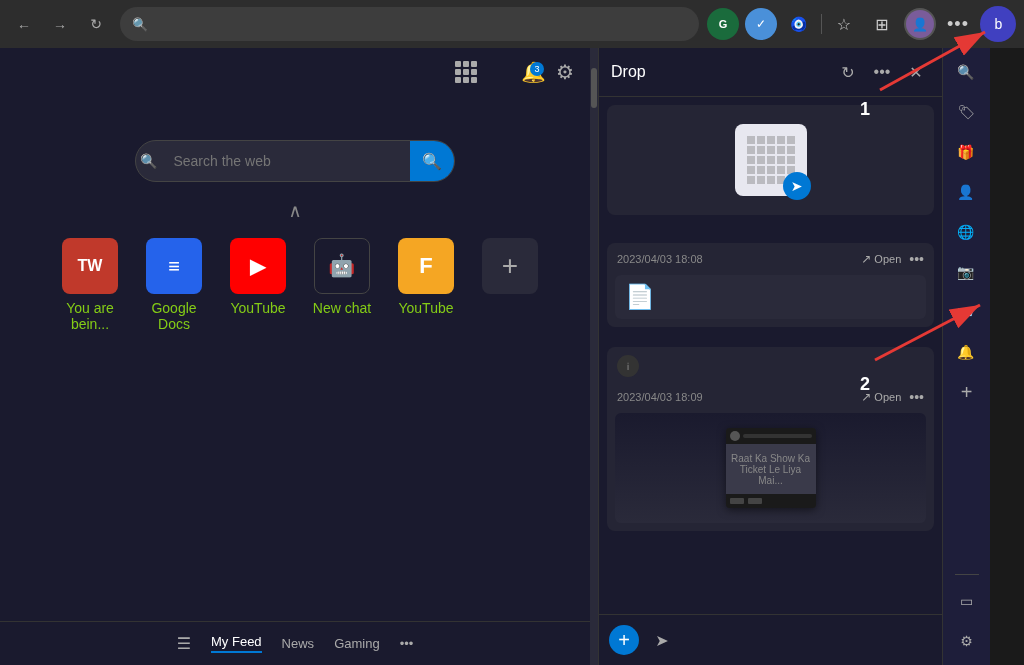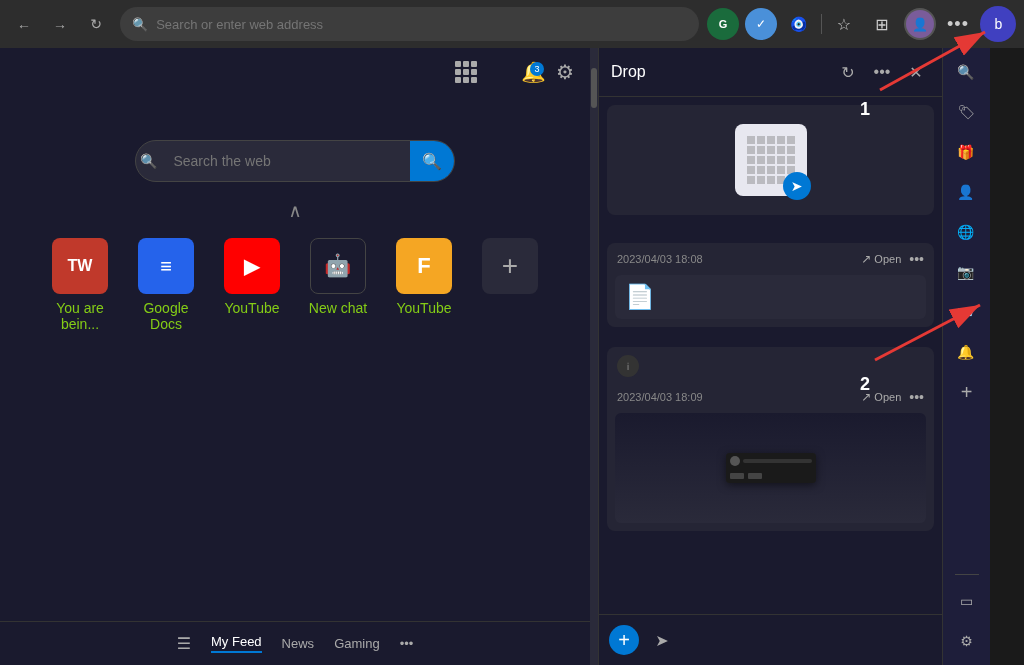--- a/index.html
+++ b/index.html
@@ -104,21 +104,21 @@
     }
 
     
     .chevron-area {
       display: flex; justify-content: center; margin-top: 18px;
     }
     .chevron { color: #888; font-size: 18px; cursor: pointer; }
 
     
     .shortcuts-grid {
-      display: flex; flex-wrap: wrap; justify-content: space-between; gap: 4px;
+      display: flex; flex-wrap: wrap; justify-content: flex-end; gap: 4px;
       padding: 0 40px; margin-top: 16px;
     }
     .shortcut-item {
       display: flex; flex-direction: column; align-items: center; gap: 6px;
       cursor: pointer; width: 80px;
     }
     .shortcut-icon {
       width: 56px; height: 56px; border-radius: 8px; display: flex; align-items: center; justify-content: center;
       font-size: 22px; font-weight: bold;
     }
@@ -236,21 +236,20 @@
 <body>
 
 <div class="browser-chrome">
   <div class="nav-buttons">
     <button class="nav-btn">←</button>
     <button class="nav-btn">→</button>
     <button class="nav-btn">↻</button>
   </div>
   <div class="address-bar">
     <span style="color:#aaa;font-size:13px;">🔍</span>
-    <input type="text" placeholder="Search or enter web address" style="">
   </div>
   <div class="toolbar-icons">
     <div class="toolbar-icon" style="background:#1a6b3c;color:white;border-radius:50%;font-size:11px;font-weight:bold;">G</div>
     <div class="toolbar-icon" style="background:#4a90d9;color:white;border-radius:50%;font-size:12px;">✓</div>
     <div class="toolbar-icon" style="font-size:14px;">🧿</div>
     <div class="toolbar-divider"></div>
     <div class="toolbar-icon">☆</div>
     <div class="toolbar-icon">⊞</div>
     <div class="toolbar-icon" style="background:#555;border-radius:50%;overflow:hidden;">
       <div style="width:28px;height:28px;background:#7a5c9a;border-radius:50%;display:flex;align-items:center;justify-content:center;color:white;font-size:13px;">👤</div>
@@ -414,20 +413,23 @@
           </div>
         </div>
         <div class="drop-img-preview">
           <div class="insta-preview">
 
             <div style="width:100%;height:110px;background:linear-gradient(180deg,#1a1a2e,#2a2a3a);display:flex;align-items:center;justify-content:center;">
               <div style="width:90px;background:#222;border-radius:4px;overflow:hidden;box-shadow:0 2px 8px rgba(0,0,0,0.5);">
                 <div style="height:16px;background:#1a1a1a;display:flex;align-items:center;padding:0 4px;gap:3px;">
                   <div style="width:10px;height:10px;background:#555;border-radius:50%;"></div>
                   <div style="flex:1;height:4px;background:#333;border-radius:2px;"></div>
+                </div>
+                <div style="height:50px;background:#3a3a4a;display:flex;align-items:center;justify-content:center;">
+                  <div style="color:#888;font-size:10px;text-align:center;padding:2px;">Raat Ka Show Ka<br>Ticket Le Liya Mai...</div>
                 </div>
                 <div style="height:14px;background:#1a1a1a;display:flex;align-items:center;padding:2px 4px;gap:4px;">
                   <div style="width:14px;height:6px;background:#444;border-radius:1px;"></div>
                   <div style="width:14px;height:6px;background:#444;border-radius:1px;"></div>
                 </div>
               </div>
             </div>
           </div>
         </div>
       </div>

